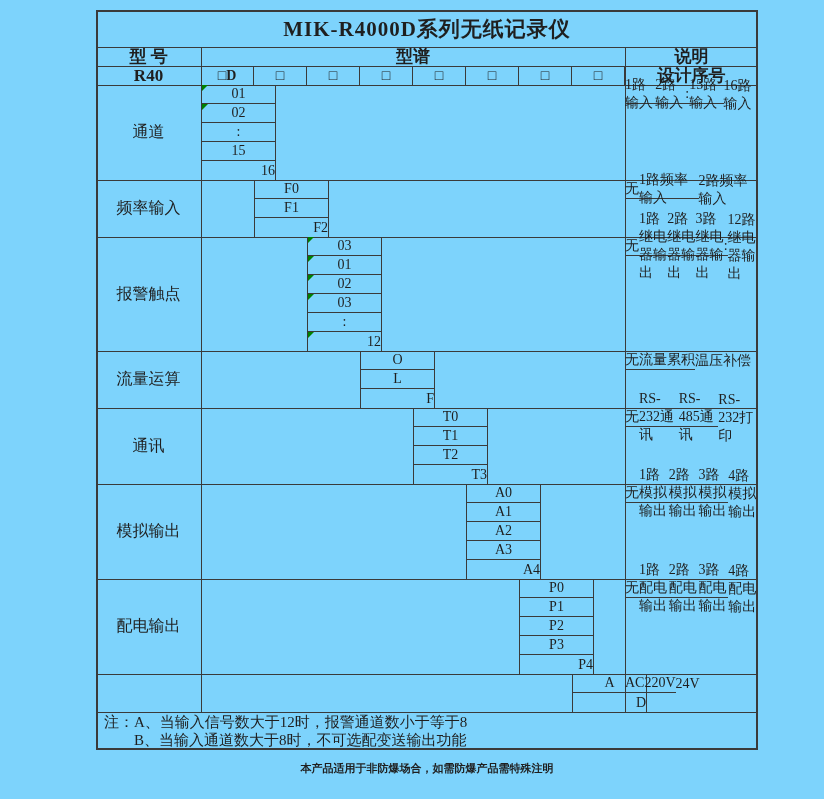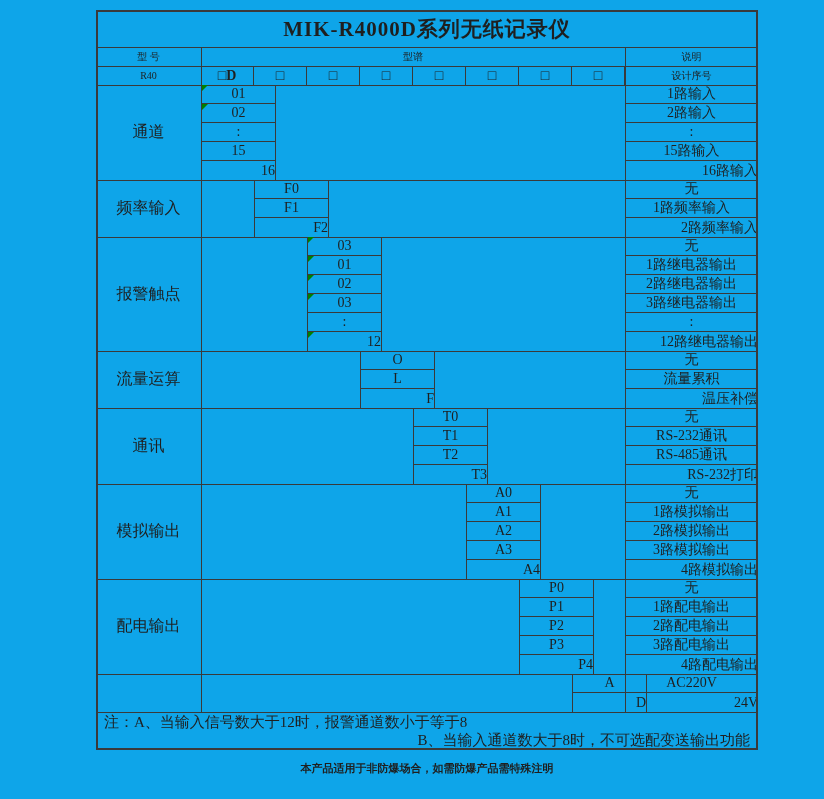--- a/index.html
+++ b/index.html
@@ -1,34 +1,34 @@
 <!DOCTYPE html>
 <html><head>
 <meta charset="utf-8">
 <style>
   html,body{margin:0;padding:0;background:#fff;}
   body{font-family:"Liberation Serif","DejaVu Serif",serif;color:#1f1f1f;}
-  .page{position:relative;width:824px;height:799px;background:#0ea5e9;overflow:hidden;}
+  .page{position:relative;width:824px;height:799px;background:#7dd3fc;overflow:hidden;}
   .tbl{position:absolute;left:96px;top:10px;width:662px;height:740px;}
   .outer{position:absolute;left:0;top:0;right:0;bottom:0;border:2px solid #3a3a3a;pointer-events:none;}
   .hl{position:absolute;left:0;width:662px;height:1px;background:#3a3a3a;}
   .vl{position:absolute;width:1px;background:#3a3a3a;}
   .cell{position:absolute;display:flex;align-items:center;justify-content:center;}
   .title{font-size:21px;font-weight:bold;letter-spacing:1px;}
-  .hdr{font-size:10px;font-weight:normal;}
+  .hdr{font-size:17px;font-weight:bold;}
   .lbl{font-size:16px;text-align:right;}
   .codecol{position:absolute;width:75px;box-sizing:border-box;border-left:1px solid #3a3a3a;border-right:1px solid #3a3a3a;display:flex;flex-direction:column;}
-  .desccol{position:absolute;left:529px;width:133px;display:flex;flex-direction:column;}
+  .desccol{position:absolute;left:529px;width:133px;display:flex;}
   .ccell,.dcell{height:19px;box-sizing:border-box;border-bottom:1px solid #3a3a3a;display:flex;align-items:center;justify-content:center;font-size:14px;line-height:18px;position:relative;}
   .ccell:last-child,.dcell:last-child{border-bottom:none;justify-content:flex-end;}
   .flag{position:absolute;left:0;top:0;width:0;height:0;border-top:6px solid #008000;border-right:6px solid transparent;}
   .boxrow{position:absolute;left:105px;top:56px;width:424px;height:19px;display:flex;}
   .bcell{width:53px;box-sizing:border-box;border-right:1px solid #3a3a3a;display:flex;align-items:center;justify-content:center;font-size:14px;font-weight:bold;}
   .notes{position:absolute;left:0;top:702px;width:662px;height:38px;box-sizing:border-box;padding:1px 8px;font-size:15px;line-height:18px;}
-  .notes .l2{padding-left:30px;text-align:right;}
+  .notes .l2{padding-left:30px;}
   .footer{position:absolute;left:96px;top:761px;width:662px;text-align:center;font-weight:bold;font-size:11px;font-family:Liberation Mono, monospace;}
 </style>
 </head>
 <body>
 
 <div class="page">
   <div class="tbl">
 
     <div class="hl" style="top:37px"></div>
     <div class="hl" style="top:56px"></div>

